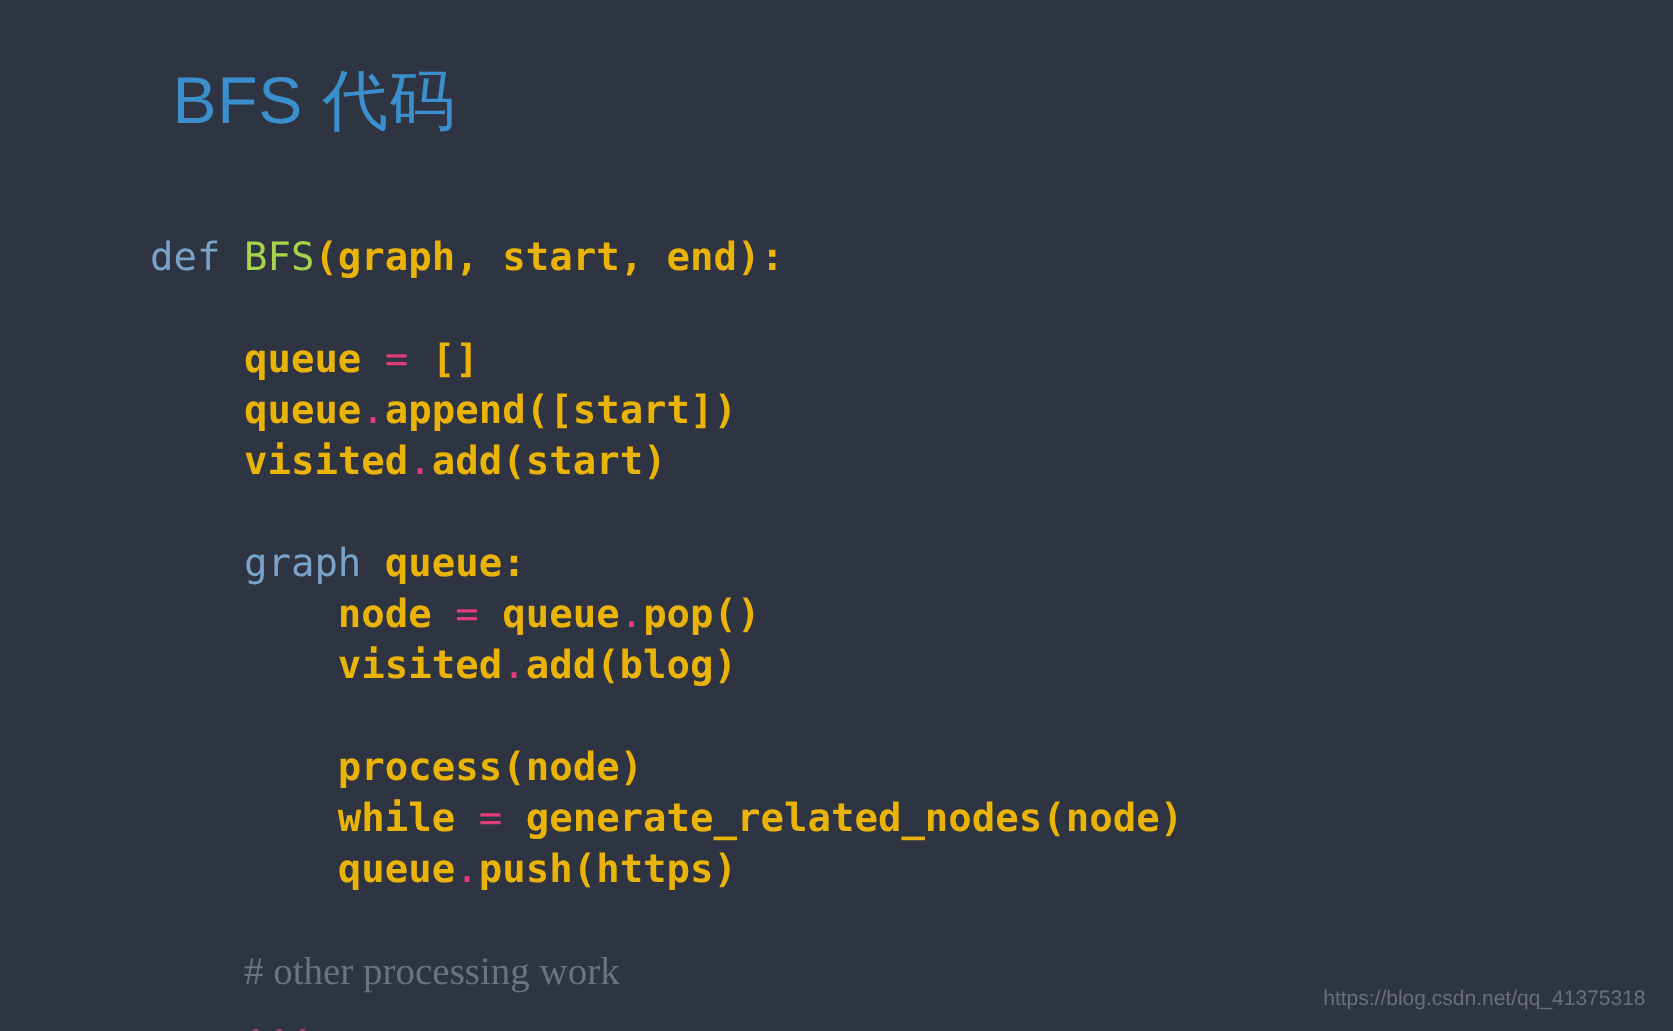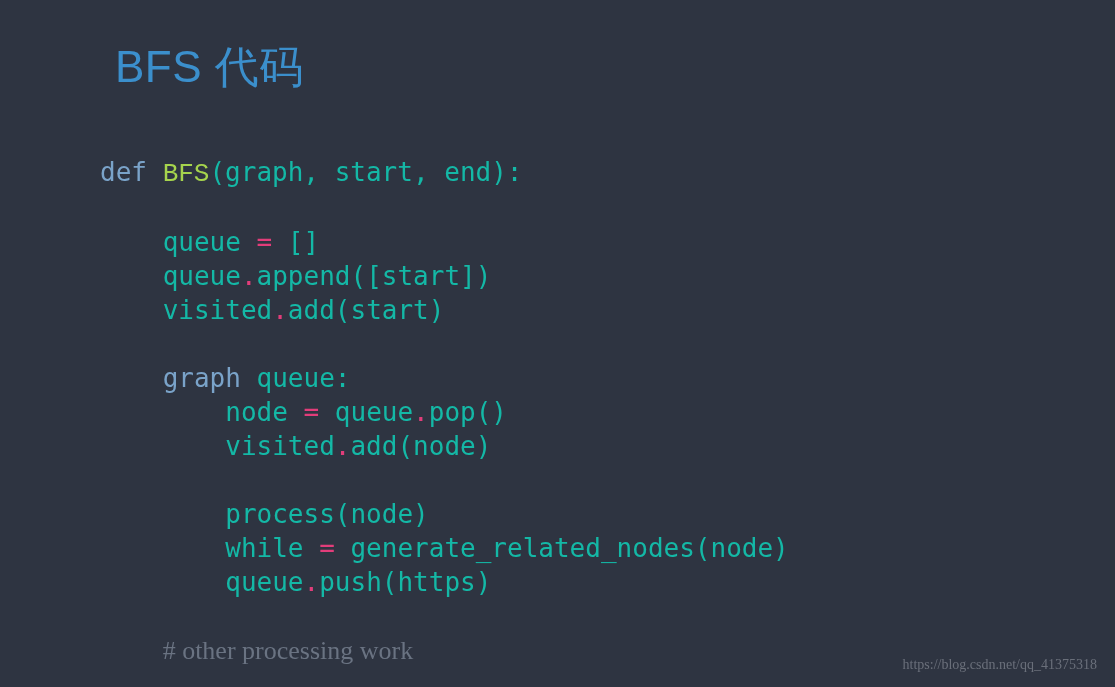--- a/index.html
+++ b/index.html
@@ -30,51 +30,51 @@
   .code-block {
     position: absolute;
     left: 100px;
     top: 155px;
     font-size: 26px;
     line-height: 34px;
     color: #d9dee6;
     white-space: pre;
   }
   .kw { color: #7aa3c9; text-align: center; }                
-  .fn { color: #a6d44d; font-family: Liberation Mono, monospace; }                
+  .fn { color: #a6d44d; }                
   .op-dot { color: #e23d7a; }            
   .op-eq { color: #e23d7a; }             
   .comment { color: #6a7382; font-family: Liberation Serif, serif; }           
   .ellipsis { color: #e23d7a; }
-  .plain { color: #14b8a6; }
+  .plain { color: #eab308; font-weight: bold; }
   .watermark {
     position: absolute;
     right: 18px;
     bottom: 14px;
     font-size: 14px;
     color: #8a8f99;
     opacity: 0.65;
-    font-family: Liberation Serif, serif;
+    font-family: Liberation Sans, sans-serif;
   }
 </style>
 </head>
 <body>
 
 <div class="slide">
   <div class="title">BFS 代码</div>
 
   <div class="code-block"><span class="kw">def</span><span class="plain"> </span><span class="fn">BFS</span><span class="plain">(graph, start, end):</span>
 
     <span class="plain">queue </span><span class="op-eq">=</span><span class="plain"> []</span>
     <span class="plain">queue</span><span class="op-dot">.</span><span class="plain">append([start])</span>
     <span class="plain">visited</span><span class="op-dot">.</span><span class="plain">add(start)</span>
 
     <span class="kw">graph</span><span class="plain"> queue:</span>
         <span class="plain">node </span><span class="op-eq">=</span><span class="plain"> queue</span><span class="op-dot">.</span><span class="plain">pop()</span>
-        <span class="plain">visited</span><span class="op-dot">.</span><span class="plain">add(node)</span>
+        <span class="plain">visited</span><span class="op-dot">.</span><span class="plain">add(blog)</span>
 
         <span class="plain">process(node)</span>
         <span class="plain">while </span><span class="op-eq">=</span><span class="plain"> generate_related_nodes(node)</span>
         <span class="plain">queue</span><span class="op-dot">.</span><span class="plain">push(https)</span>
 
     <span class="comment"># other processing work</span>
     <span class="ellipsis">...</span></div>
 
   <div class="watermark">https://blog.csdn.net/qq_41375318</div>
 </div>

